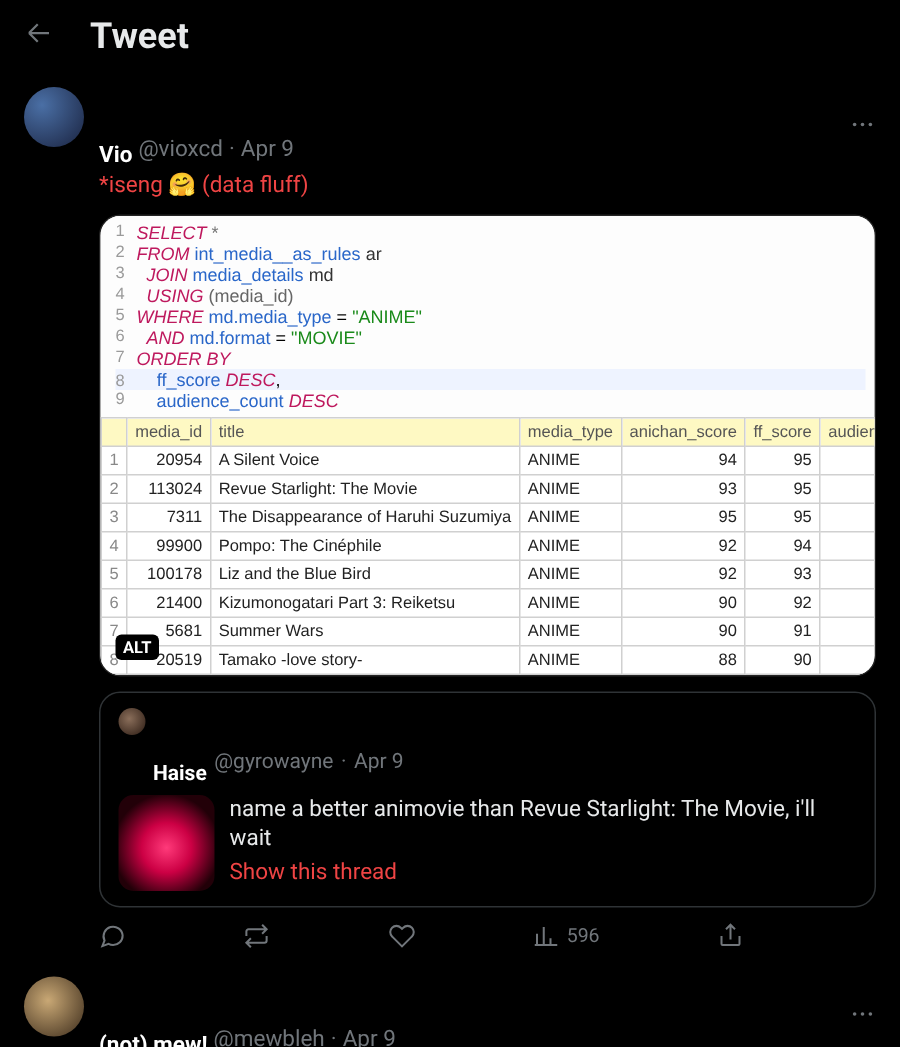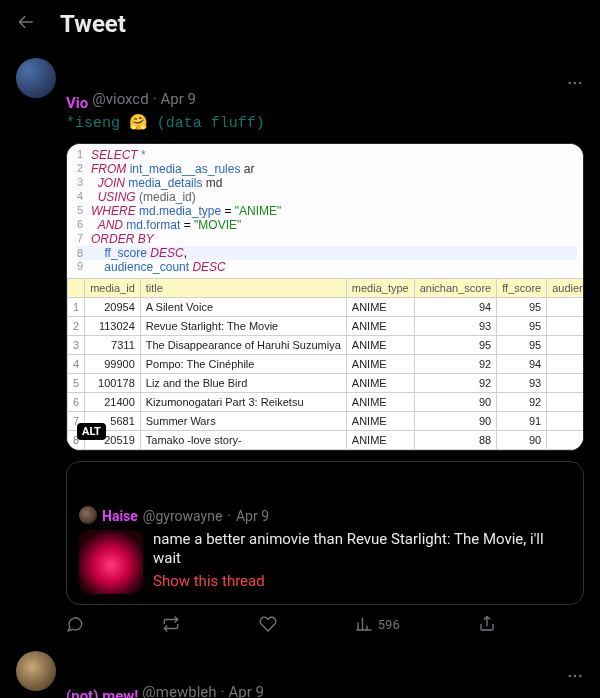--- a/index.html
+++ b/index.html
@@ -32,24 +32,24 @@
     flex-shrink: 0;
     background: radial-gradient(circle at 30% 30%, #4a6fa5, #1a2340);
   }
   .avatar2 {
     width: 40px; height: 40px; border-radius: 50%;
     flex-shrink: 0;
     background: radial-gradient(circle at 40% 40%, #c9a875, #3a2a1a);
   }
   .tweet-body { flex: 1; min-width: 0; }
   .tweet-head { display: flex; align-items: center; gap: 4px; font-size: 15px; }
-  .display-name { font-weight: 700; color: #d946ef; margin-top: 36px; }
+  .display-name { font-weight: 700; color: #ffffff; margin-top: 36px; }
   .username, .dot, .date { color: #71767b; margin-top: 28px; }
   .more-icon { margin-left: auto; color: #71767b; }
-  .tweet-text { color: #0f766e; margin-top: 2px; line-height: 19px; font-family: Liberation Mono, monospace; }
+  .tweet-text { color: #ef4444; margin-top: 2px; line-height: 19px; }
   .code-card {
     margin-top: 10px;
     background: #fdfdfd;
     color: #000;
     border-radius: 14px;
     overflow: hidden;
     border: 1px solid #242424;
     position: relative;
     font-size: 12px;
   }
@@ -112,21 +112,21 @@
   .col-ac   { width:88px; }
   .quote {
     margin-top: 10px;
     border: 1px solid #2f3336;
     border-radius: 14px;
     padding: 10px 12px;
     display: flex;
     flex-direction: column;
     gap: 6px;
   }
-  .quote-head { display: flex; align-items: flex-end; gap: 5px; font-size: 14px; }
+  .quote-head { display: flex; align-items: flex-start; gap: 5px; font-size: 14px; }
   .q-avatar {
     width: 18px; height: 18px; border-radius: 50%;
     background: radial-gradient(circle at 40% 40%, #8a6e5a, #2a1a12);
   }
   .quote-body { display: flex; gap: 10px; }
   .thumb {
     width: 64px; height: 64px; border-radius: 10px;
     background: radial-gradient(circle at 50% 55%, #ff3a7a 0%, #cc0044 35%, #220008 75%);
     flex-shrink: 0;
   }

